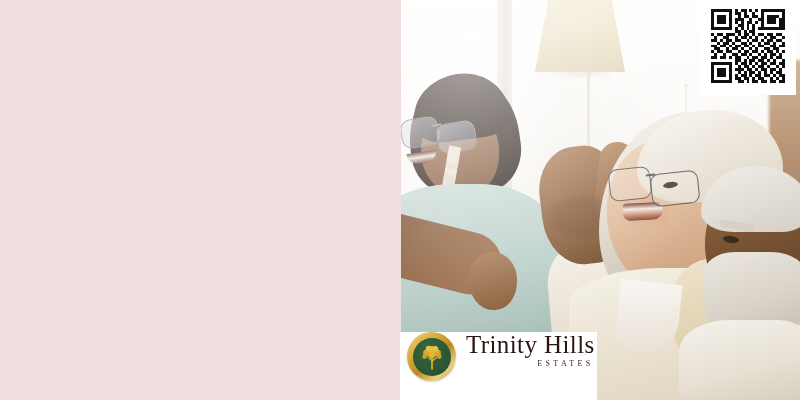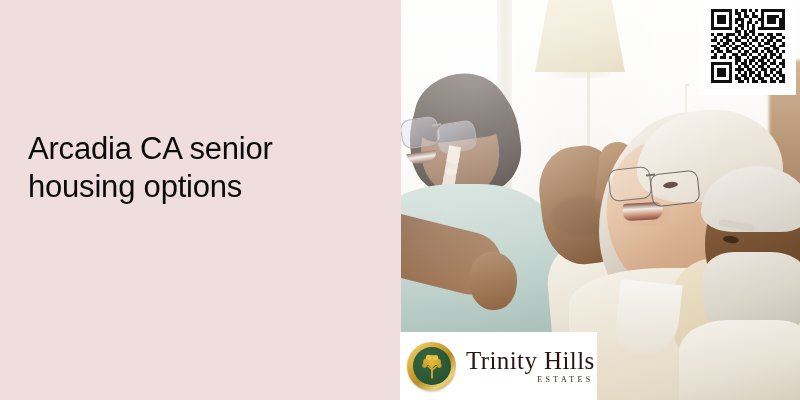--- a/index.html
+++ b/index.html
@@ -383,21 +383,21 @@
 
   
   #logo-band {
     position: absolute;
     left: 400px;
     top: 332px;
     width: 197px;
     height: 68px;
     background: #ffffff;
     display: flex;
-    align-items: center;
+    align-items: flex-start;
     padding-left: 7px;
     box-sizing: border-box;
   }
   #logo-emblem {
     position: relative;
     width: 49px;
     height: 49px;
     flex: 0 0 49px;
     border-radius: 50%;
     background:
@@ -444,22 +444,20 @@
     line-height: 10px;
     white-space: nowrap;
   }
 </style>
 </head>
 <body>
 
 <div id="card">
 
   <div id="left-panel">
-    <div id="page-title">Arcadia CA senior
-housing options</div>
   </div>
 
   <div id="photo-panel">
 
     <div class="scene-layer" id="wall"></div>
     <div class="scene-layer" id="window-light"></div>
     <div class="scene-layer" id="window-mullion"></div>
     <div class="scene-layer" id="window-handle"></div>
     <div class="scene-layer" id="window-sill"></div>
     <div class="scene-layer" id="wall-seam"></div>

